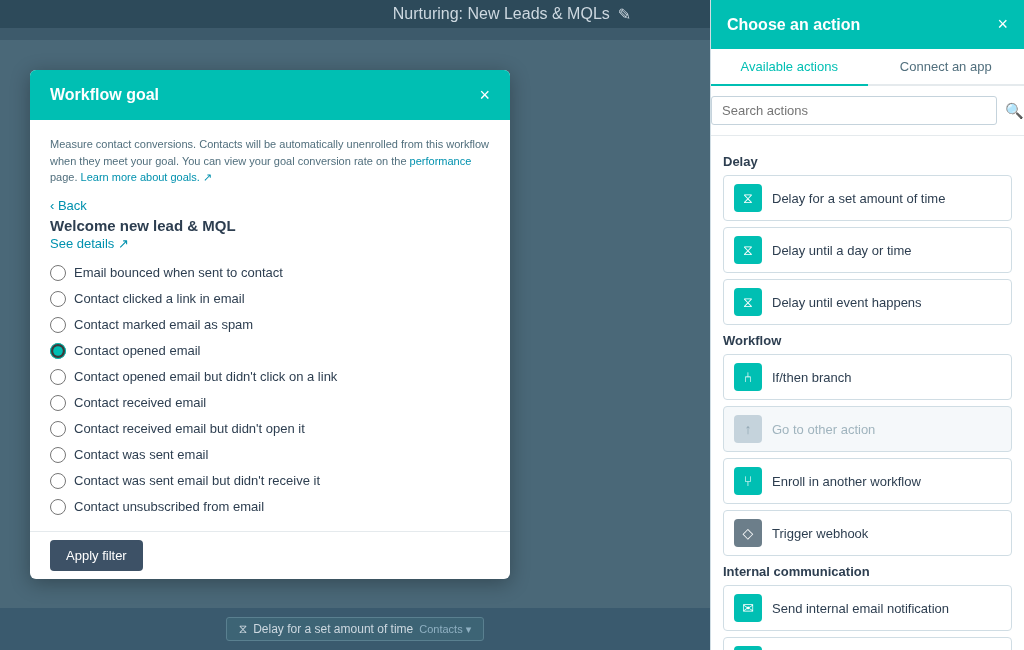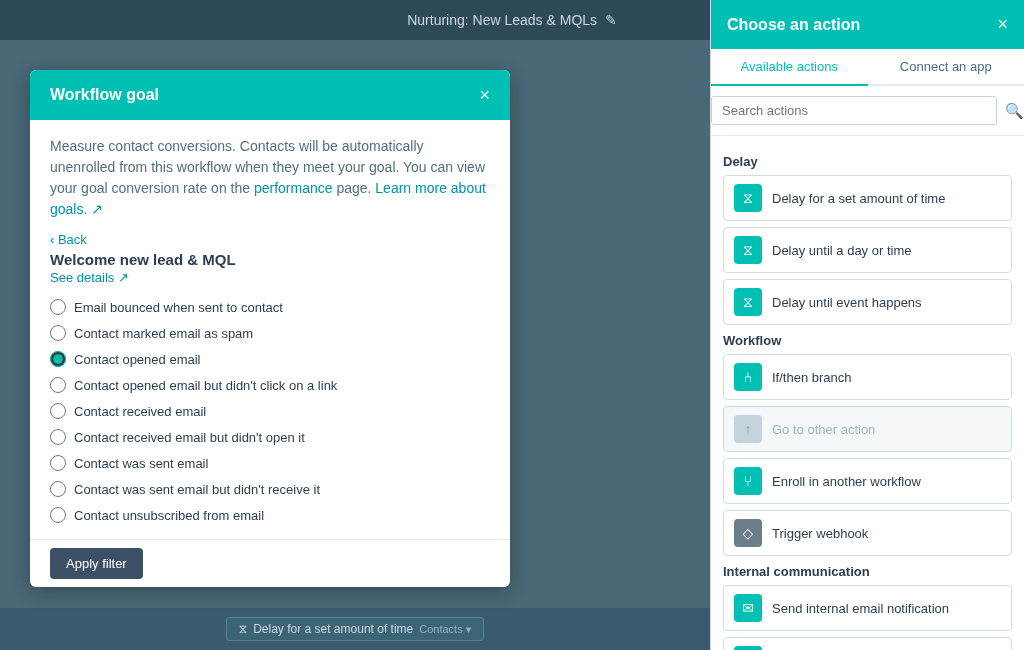--- a/index.html
+++ b/index.html
@@ -9,26 +9,26 @@
       background: #3d5a6b;
       width: 1024px;
       height: 650px;
       overflow: hidden;
       position: relative;
     }
 
     
     .top-bar {
       background: #2d4a5a;
-      height: 40px;
+      height: 28px;
       display: flex;
       align-items: center;
       justify-content: center;
       color: #cdd8e0;
-      font-size: 14px;
+      font-size: 16px;
       gap: 8px;
     }
 
     
     .canvas-area {
       background: #4a6878;
       position: absolute;
       top: 40px;
       left: 0;
       width: 710px;
@@ -107,21 +107,21 @@
       background: none;
       border: none;
       line-height: 1;
     }
     .modal-body {
       padding: 16px 20px;
       overflow-y: auto;
       flex: 1;
     }
     .modal-description {
-      font-size: 14px;
+      font-size: 11px;
       color: #516f7d;
       line-height: 1.5;
       margin-bottom: 12px;
     }
     .modal-description a {
       color: #0091ae;
       text-decoration: none;
     }
     .back-link {
       color: #0091ae;
@@ -341,20 +341,24 @@
       <div class="filter-title">Welcome new lead &amp; MQL</div>
       <div class="see-details">
         <span>See details ↗</span>
       </div>
       <ul class="radio-list" id="radio-list">
       <li class="radio-item">
             <input type="radio" name="goal-filter" id="r1" style="">
             <label for="r1">Email bounced when sent to contact</label>
           </li>
           <li class="radio-item">
+            <input type="radio" name="goal-filter" id="r2" style="">
+            <label for="r2">Contact clicked a link in email</label>
+          </li>
+          <li class="radio-item">
             <input type="radio" name="goal-filter" id="r3" style="">
             <label for="r3">Contact marked email as spam</label>
           </li>
           <li class="radio-item">
             <input type="radio" name="goal-filter" id="r4" checked="" style="">
             <label for="r4">Contact opened email</label>
           </li>
           <li class="radio-item">
             <input type="radio" name="goal-filter" id="r5" style="">
             <label for="r5">Contact opened email but didn't click on a link</label>

